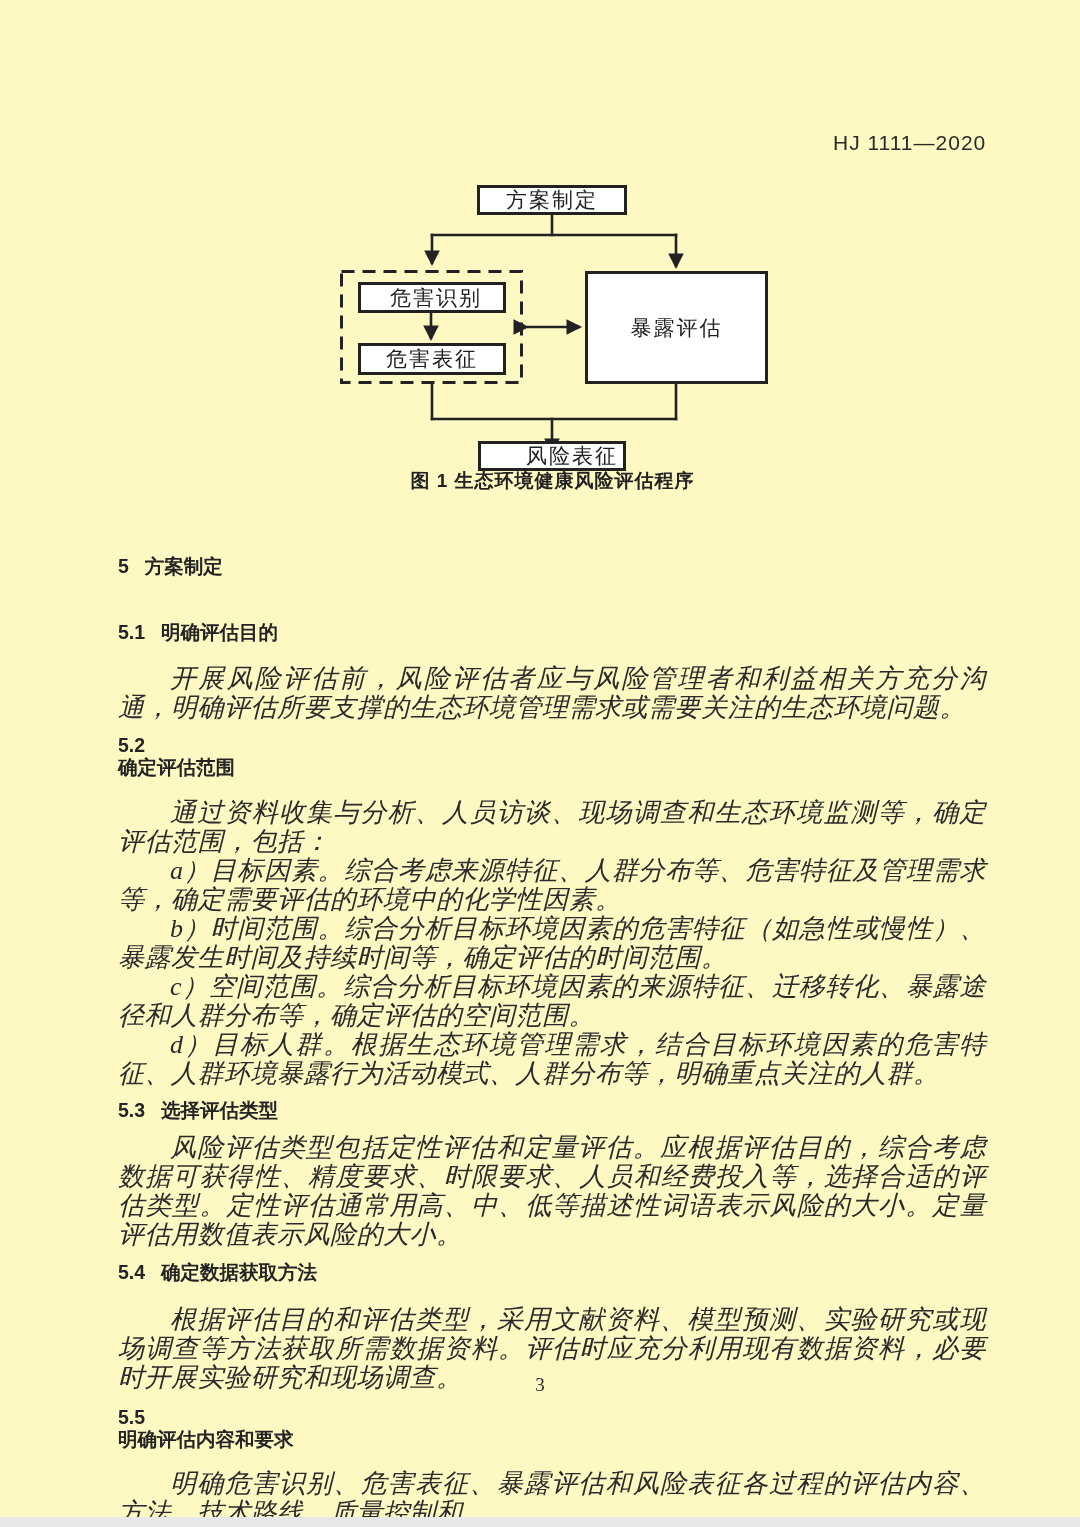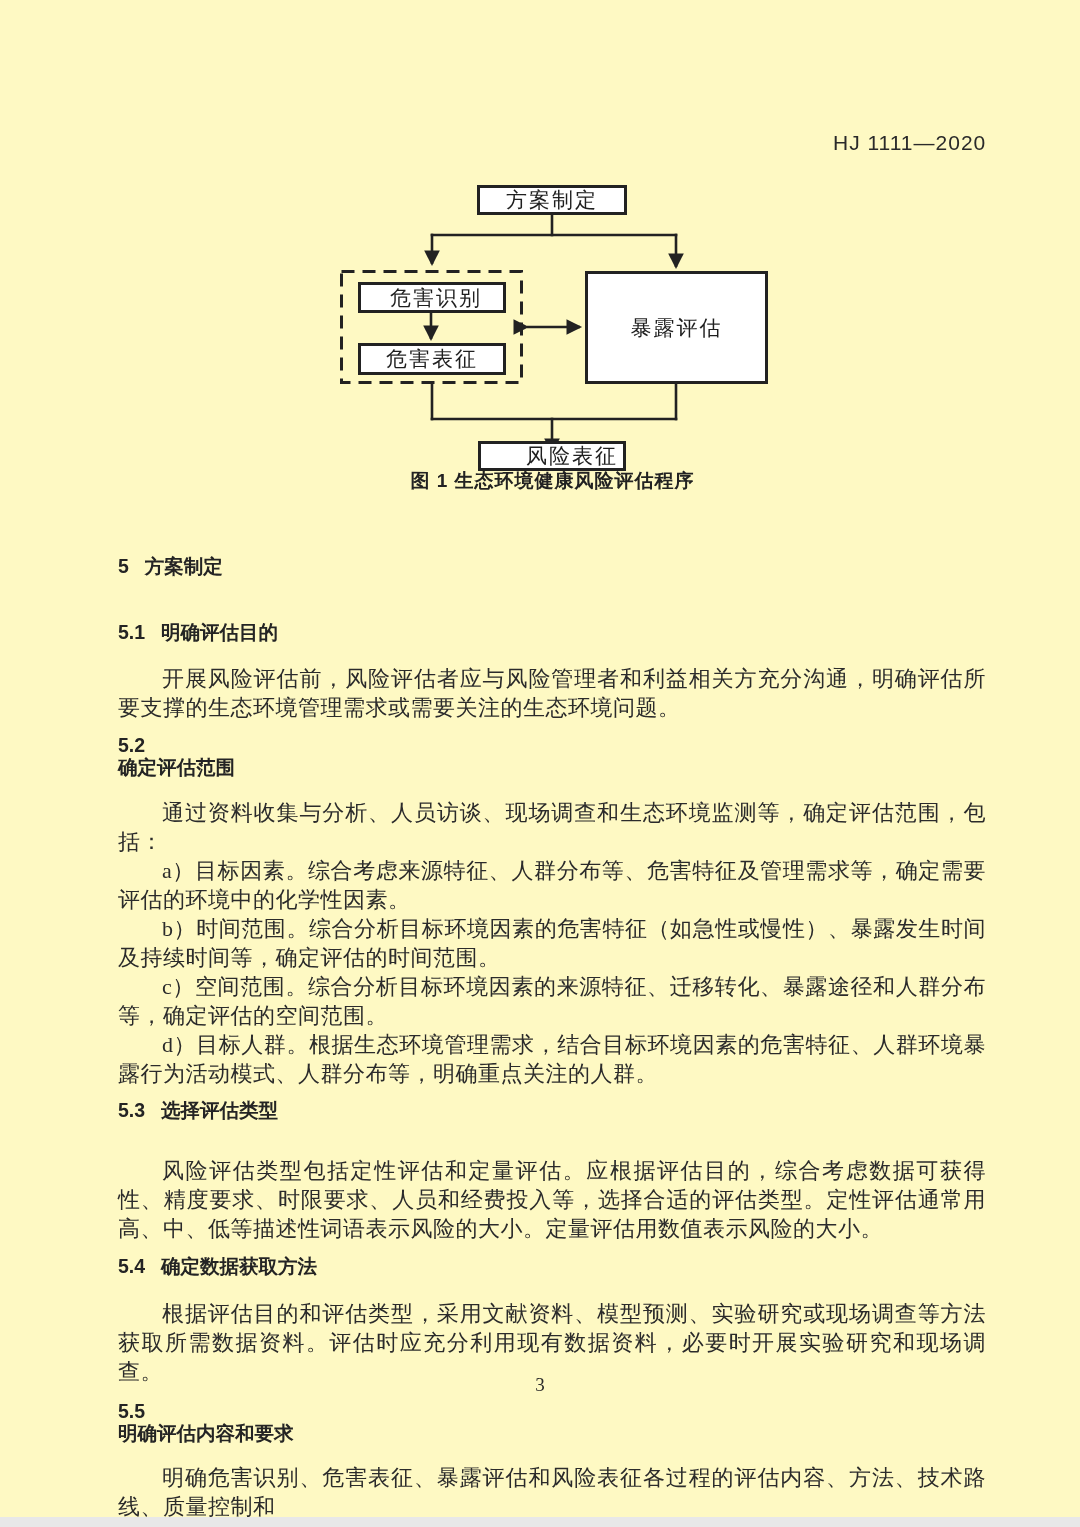--- a/index.html
+++ b/index.html
@@ -36,26 +36,26 @@
   .content { position:absolute; left:118px; top:545px; width:868px; }
   .sec-heading {
     font-family:"Liberation Sans", sans-serif; font-weight:bold;
     font-size:19.5px; line-height:22px; color:#242424;
     display:flex; align-items:baseline;
   }
   .sec-num { margin-right:16px; }
   .sh-5  { margin:10px 0 0 0; }
   .sh-51 { margin:44px 0 21px 0; }
   .sh-52 { margin:12px 0 20px 0;flex-direction:column; }
-  .sh-53 { margin:11px 0 35px 0; }
+  .sh-53 { margin:11px 0 12px 0; }
   .sh-54 { margin:12px 0 22px 0; }
   .sh-55 { margin:14px 0 19px 0;flex-direction:column; }
   .content p {
-    margin:0; font-size:22px; line-height:29px; text-align:justify;
-    text-indent:2em; color:#2b2b2b; letter-spacing:0.5px;
+    margin:0; font-size:26px; line-height:29px; text-align:justify;
+    text-indent:2em; color:#2b2b2b; letter-spacing:0.5px;font-style:italic;
   }
   .page-number {
     position:absolute; top:1374px; left:0; width:1080px; text-align:center;
     font-size:19px; color:#2b2b2b;
   }
 </style>
 </head>
 <body>
 
 <div class="page">

